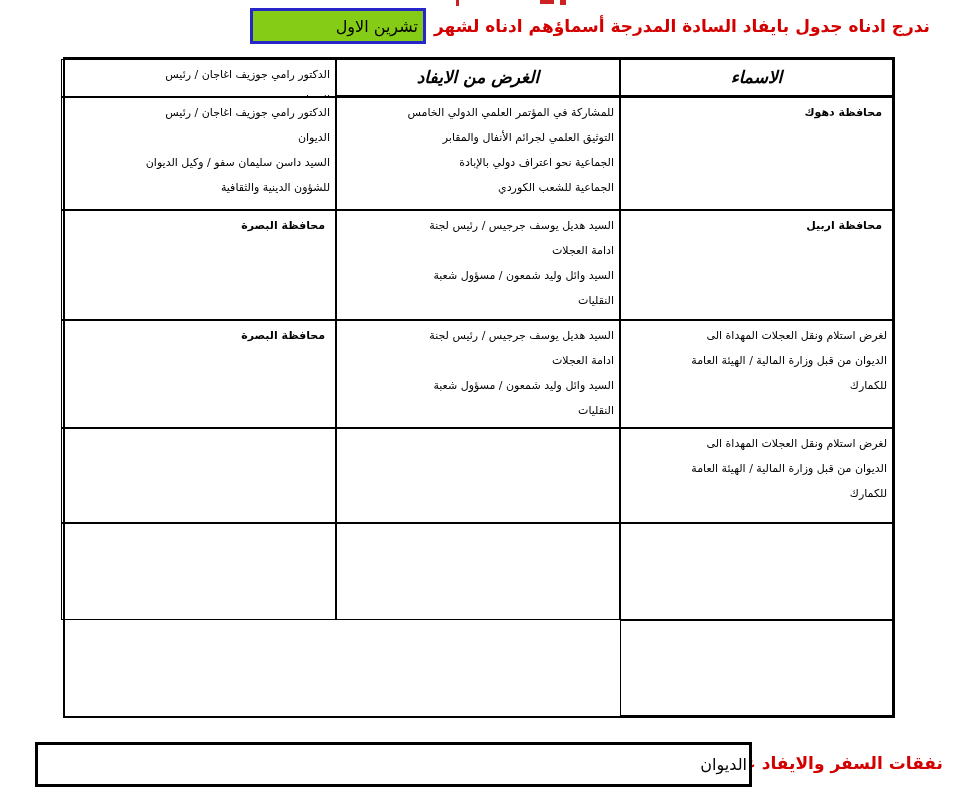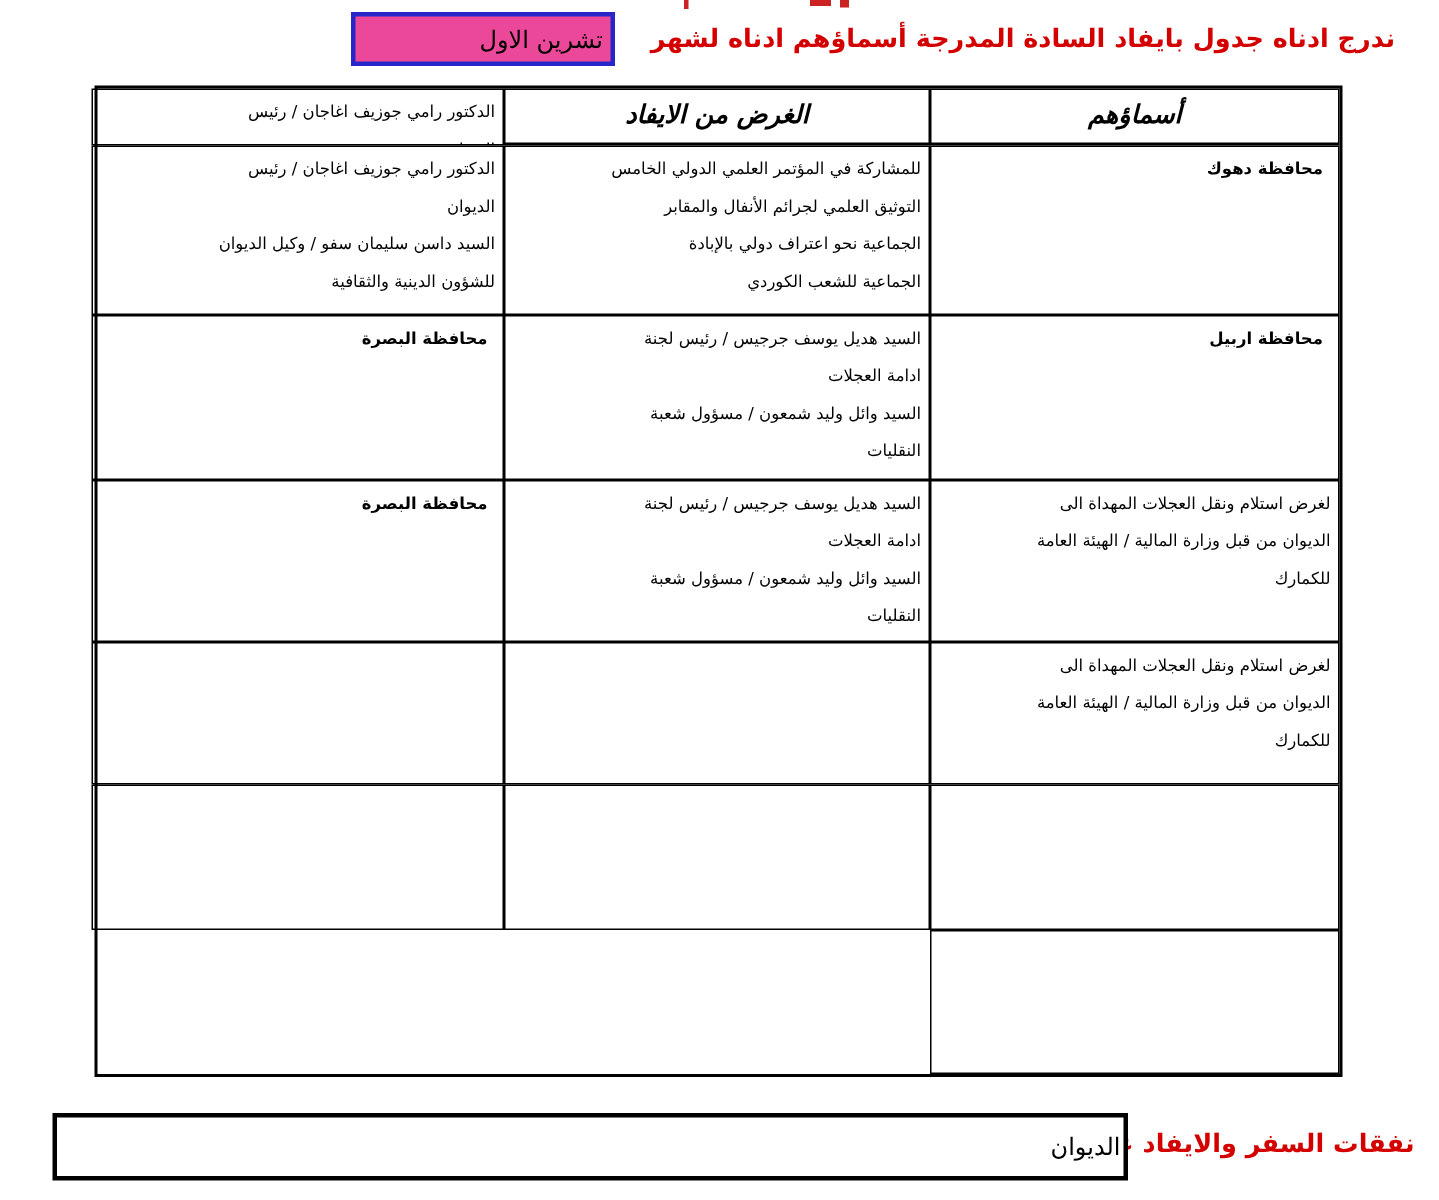--- a/index.html
+++ b/index.html
@@ -22,27 +22,26 @@
     display: flex;
     align-items: center;
     gap: 8px;
     direction: rtl;
   }
   .doc-title {
     color: #d40000;
     font-weight: bold;
     font-size: 17px;
     white-space: nowrap;
-    margin-left: 16px;
   }
   .month-box {
     width: 176px;
     height: 36px;
     border: 3px solid #2626c9;
-    background: #ec4899;
+    background: #84cc16;
     display: flex;
     align-items: center;
     justify-content: flex-start; 
     padding-right: 5px;
     font-size: 16px;
     color: #000;
   }
 
   
   .top-frag { position: absolute; background: #cc2222; }
@@ -121,21 +120,21 @@
 
 <div class="title-row">
   <span class="doc-title">ندرج ادناه جدول بايفاد السادة المدرجة أسماؤهم ادناه لشهر</span>
   <div class="month-box">
     <span>تشرين الاول</span>
   </div>
 </div>
 
 <div class="dispatch-table">
 
-  <div class="cell head">أسماؤهم</div>
+  <div class="cell head">الاسماء</div>
   <div class="cell head">الغرض من الايفاد</div>
 
   <div class="cell">الدكتور رامي جوزيف اغاجان / رئيس
 الديوان
 السيدة بلسم عامر ميخائيل / م.مدير عام
 دائرة شؤون المسيحيين</div>
   <div class="cell dest">محافظة دهوك</div>
   <div class="cell">للمشاركة في المؤتمر العلمي الدولي الخامس
 التوثيق العلمي لجرائم الأنفال والمقابر
 الجماعية نحو اعتراف دولي بالإبادة

